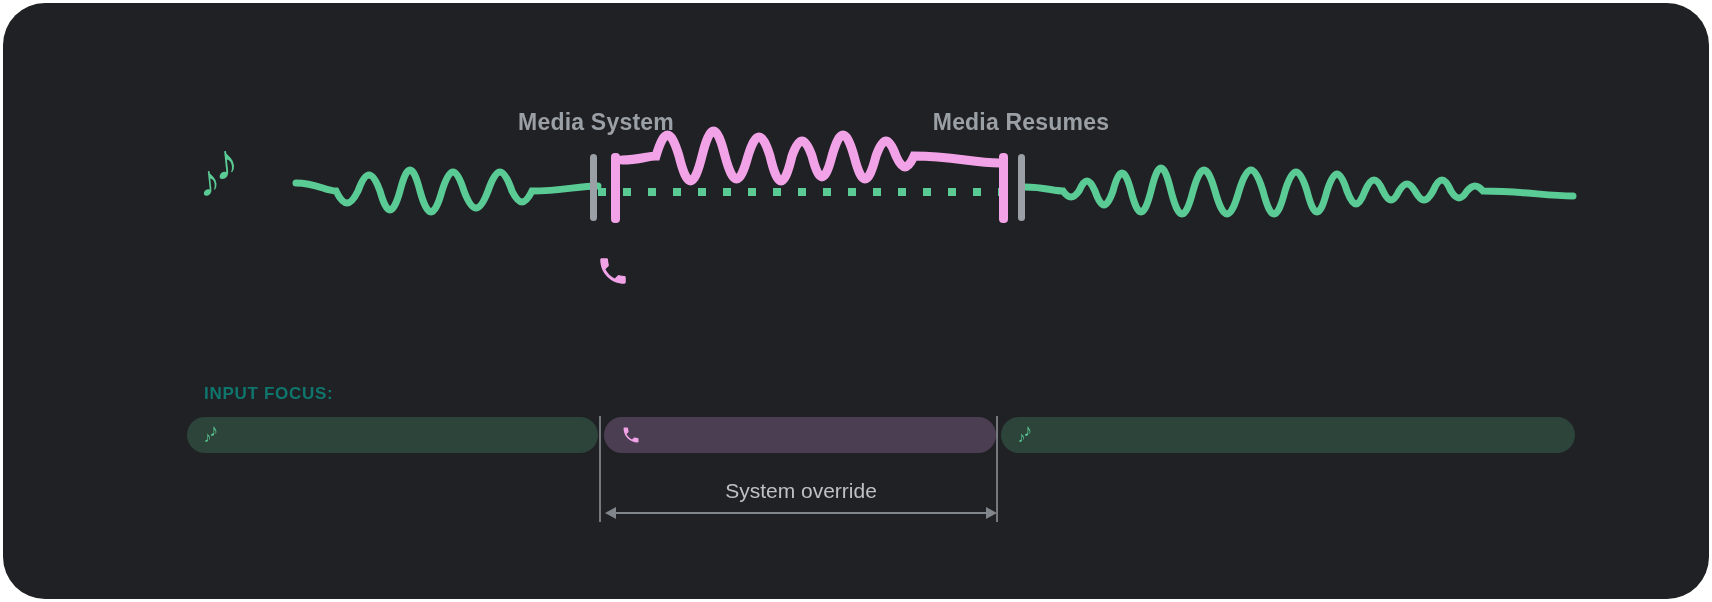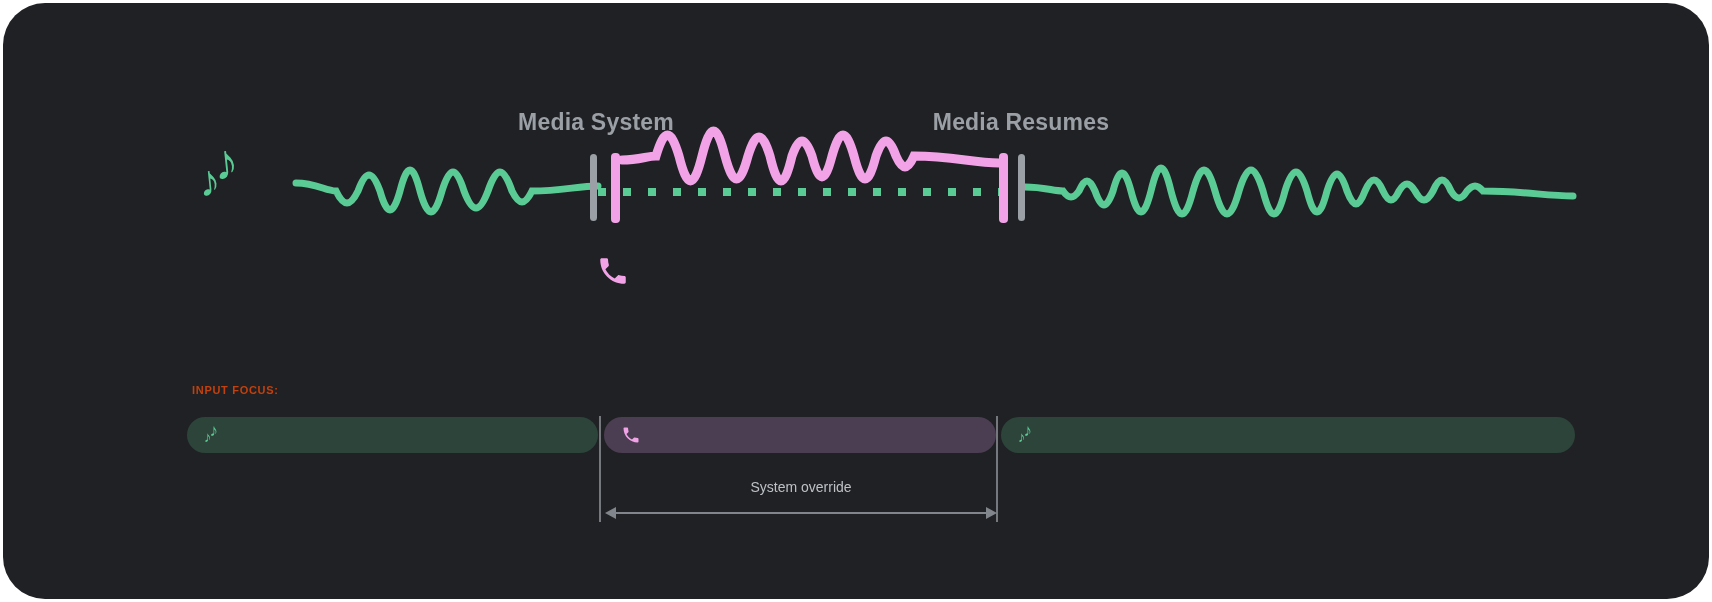--- a/index.html
+++ b/index.html
@@ -28,22 +28,22 @@
   }
   .notes .n2{position:relative;}
   .notes-big{left:198px;top:152px;transform:rotate(-6deg);}
   .notes-big .n1{font-size:44px;}
   .notes-big .n2{font-size:50px;top:-14px;margin-left:-5px;}
 
   .phone-svg{position:absolute;fill:#f2a3e8;}
   .phone-big{left:596px;top:254px;width:34px;height:34px;}
 
   .focus-heading{
-    position:absolute;left:192px;top:384px;
-    font-size:11px;font-weight:bold;letter-spacing:.7px;color:#c2410c;
+    position:absolute;left:204px;top:384px;
+    font-size:17px;font-weight:bold;letter-spacing:.7px;color:#0f766e;
   }
   .focus-bar{
     position:absolute;top:417px;height:36px;border-radius:18px;
     display:flex;align-items:center;padding-left:17px;box-sizing:border-box;
   }
   .bar-media{background:#2c443a;}
   .bar-call{background:#4b3d52;}
   .notes-sm{position:static;}
   .notes-sm .n1{font-size:15px;}
   .notes-sm .n2{font-size:17px;top:-5px;margin-left:-2px;}
@@ -59,21 +59,21 @@
     border-top:6px solid transparent;border-bottom:6px solid transparent;
     border-right:11px solid #80868b;
   }
   .arrow::after{
     content:"";position:absolute;right:-2px;top:-5px;width:0;height:0;
     border-top:6px solid transparent;border-bottom:6px solid transparent;
     border-left:11px solid #80868b;
   }
   .override-label{
     position:absolute;left:604px;width:394px;top:479px;text-align:center;
-    font-size:14px;color:#bdc1c6;
+    font-size:21px;color:#bdc1c6;
   }
 </style>
 </head>
 <body>
 
 <div class="stage">
   <div class="card"></div>
 
   <svg width="0" height="0" style="position:absolute" aria-hidden="true">
     <symbol id="icon-call" viewBox="0 0 24 24">

